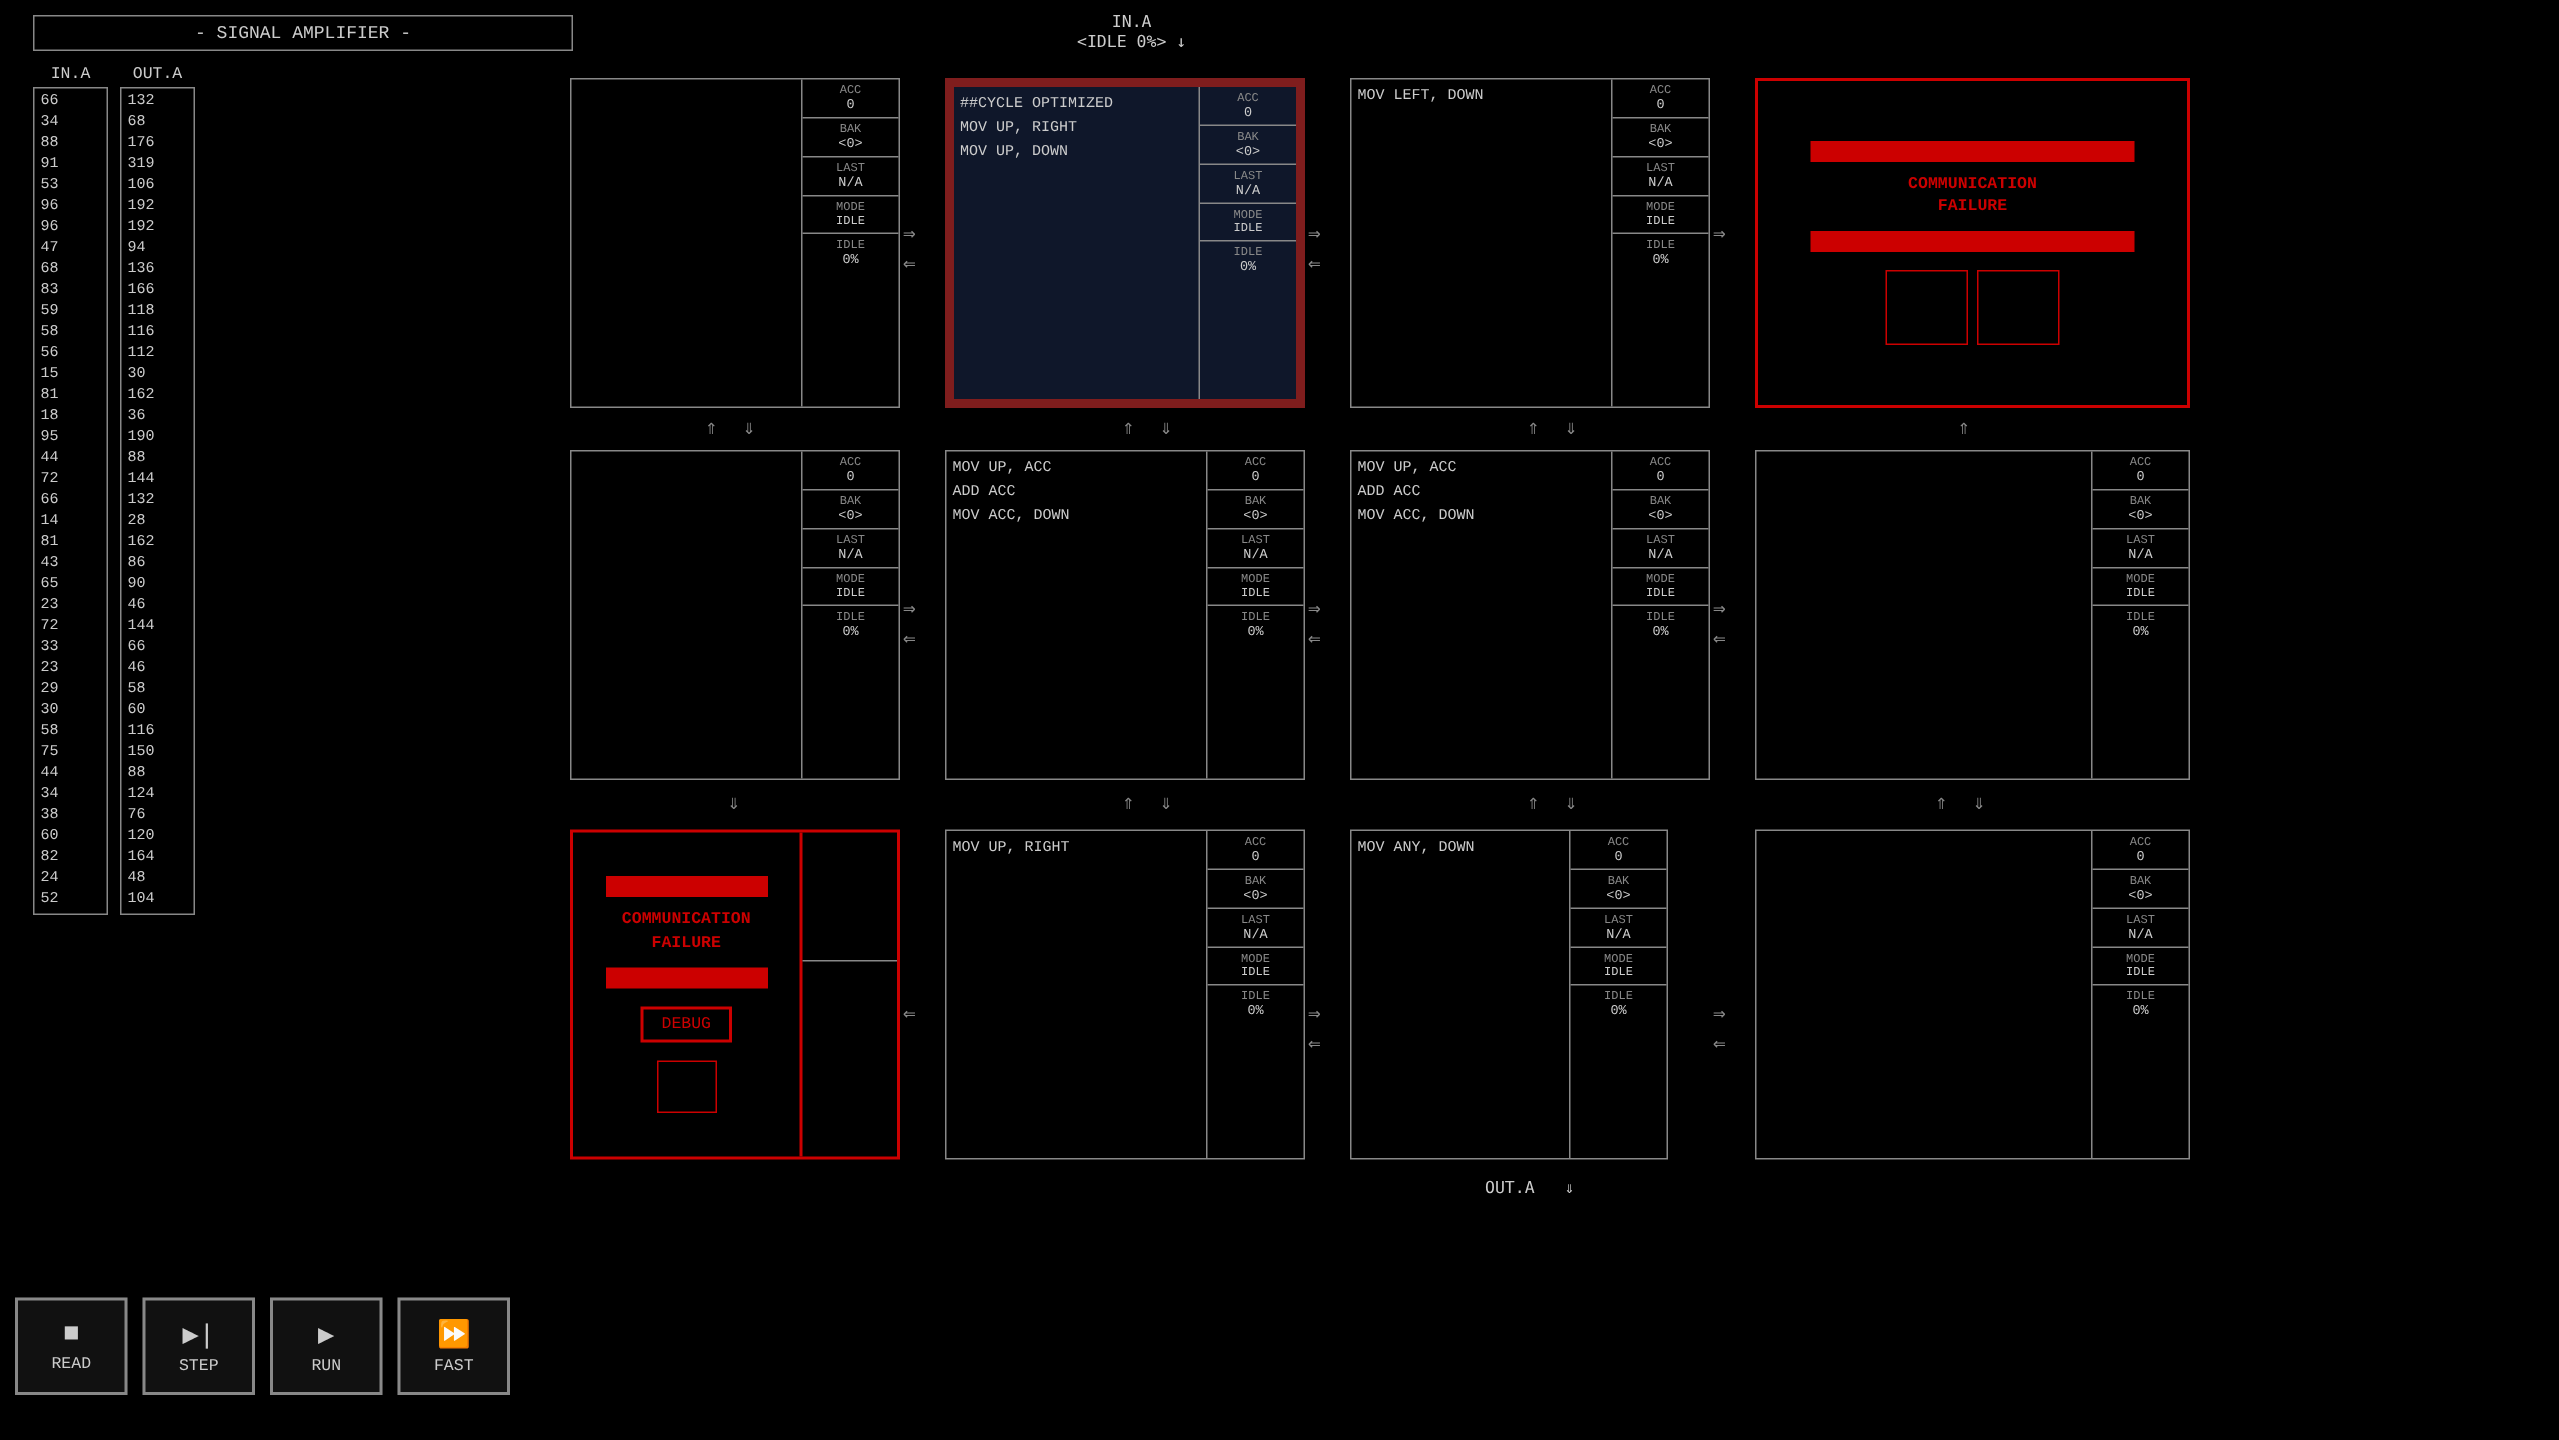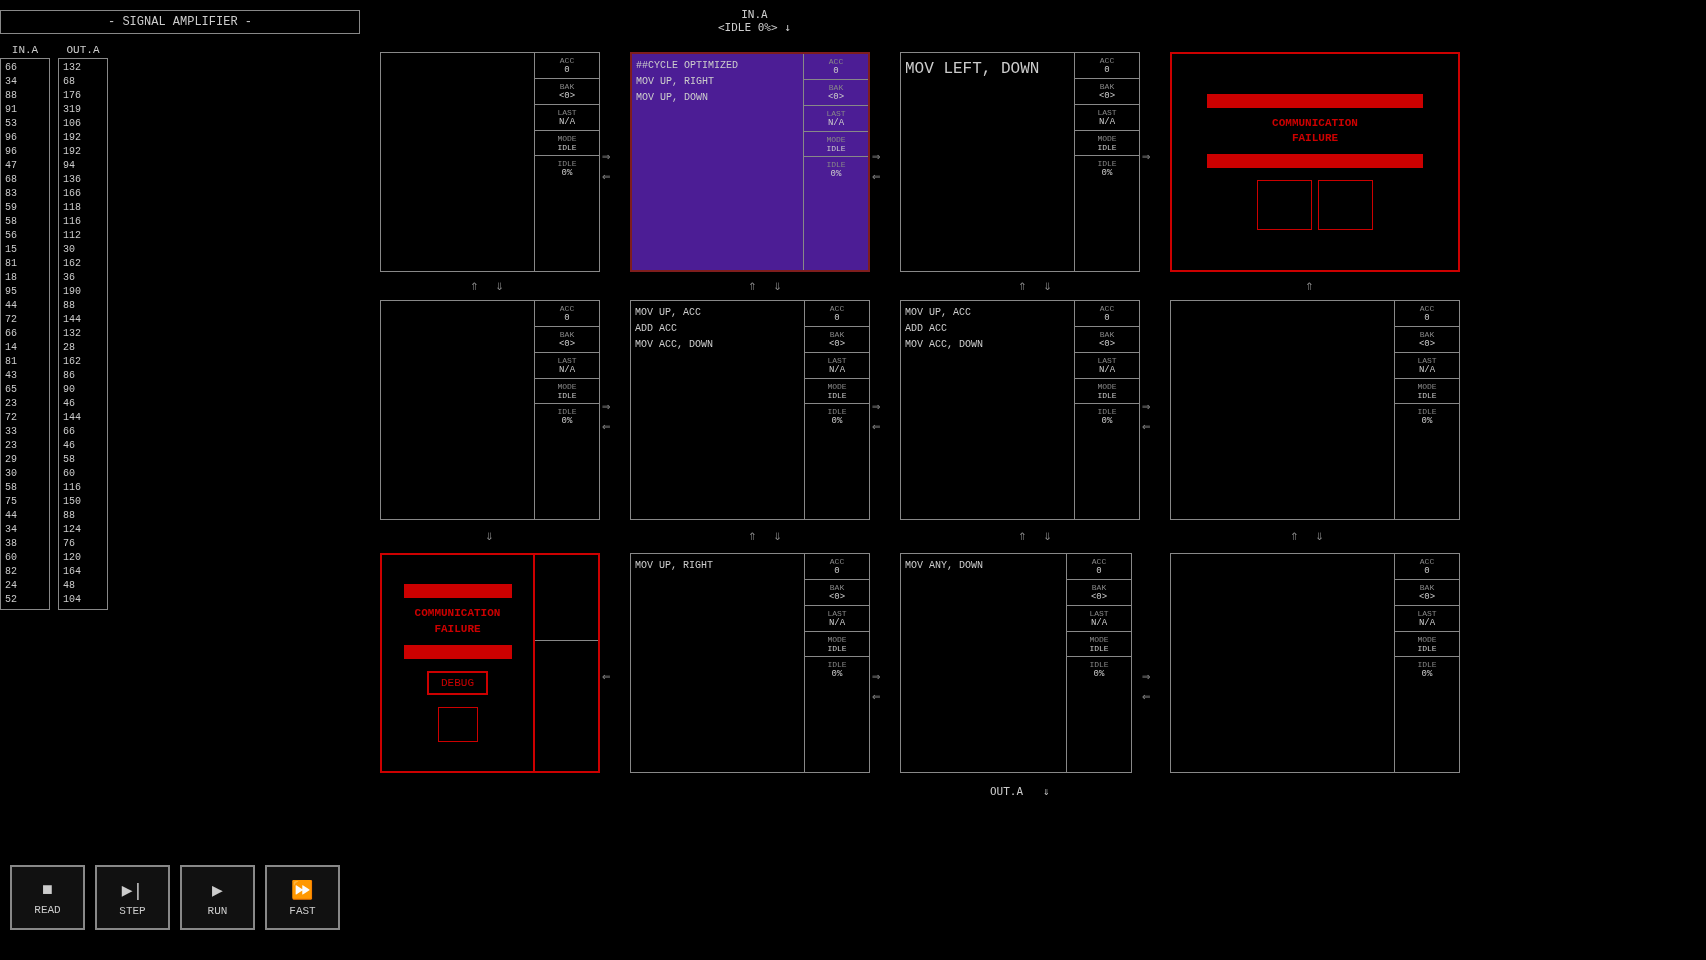--- a/index.html
+++ b/index.html
@@ -10,21 +10,21 @@
       font-size: 11px;
       width: 1706px;
       height: 960px;
       overflow: hidden;
       position: relative;
     }
 
     
     .left-panel {
       position: absolute;
-      left: 0;
+      left: 22px;
       top: 10px;
       width: 360px;
     }
 
     .title-box {
       border: 1px solid #888;
       padding: 4px 8px;
       text-align: center;
       color: #ccc;
       font-size: 12px;
@@ -265,21 +265,21 @@
             <div style="color:#888;font-size:8px;">IDLE</div>
             <div>0%</div>
           </div>
       </div>
     </div>
   </div>
 
   <div style="position:absolute; left:232px; top:148px; color:#888; font-size:14px;">⇒</div>
   <div style="position:absolute; left:232px; top:168px; color:#888; font-size:14px;">⇐</div>
 
-  <div style="position:absolute; left:260px; top:52px; width:240px; height:220px; border:2px solid #7f1d1d; background:#4c1d95;">
+  <div style="position:absolute; left:260px; top:52px; width:240px; height:220px; border:6px solid #7f1d1d; background:#0f172a;">
     <div style="display:flex; width:100%; height:100%;">
       <div style="flex:1; padding:4px; font-size:10px; color:#ccc; line-height:1.6; white-space:pre;">##CYCLE OPTIMIZED
 MOV UP, RIGHT
 MOV UP, DOWN</div>
       <div style="width:65px; border-left:1px solid #888; display:flex; flex-direction:column; font-size:9px; color:#ccc;">
         <div style="border-bottom:1px solid #888; padding:3px 4px; text-align:center;">
             <div style="color:#888;font-size:8px;">ACC</div>
             <div>0</div>
           </div>
         <div style="border-bottom:1px solid #888; padding:3px 4px; text-align:center;">
@@ -300,21 +300,21 @@
           </div>
       </div>
     </div>
   </div>
 
   <div style="position:absolute; left:502px; top:148px; color:#888; font-size:14px;">⇒</div>
   <div style="position:absolute; left:502px; top:168px; color:#888; font-size:14px;">⇐</div>
 
   <div style="position:absolute; left:530px; top:52px; width:240px; height:220px; border:1px solid #888; background:#000;">
     <div style="display:flex; width:100%; height:100%;">
-      <div style="flex:1; padding:4px; font-size:16px; color:#ccc; line-height:1.6;">MOV LEFT, DOWN</div>
+      <div style="flex:1; padding:4px; font-size:10px; color:#ccc; line-height:1.6;">MOV LEFT, DOWN</div>
       <div style="width:65px; border-left:1px solid #888; display:flex; flex-direction:column; font-size:9px; color:#ccc;">
         <div style="border-bottom:1px solid #888; padding:3px 4px; text-align:center;">
             <div style="color:#888;font-size:8px;">ACC</div>
             <div>0</div>
           </div>
         <div style="border-bottom:1px solid #888; padding:3px 4px; text-align:center;">
             <div style="color:#888;font-size:8px;">BAK</div>
             <div>&lt;0&gt;</div>
           </div>
         <div style="border-bottom:1px solid #888; padding:3px 4px; text-align:center;">
@@ -534,21 +534,21 @@
             <div style="color:#888;font-size:8px;">IDLE</div>
             <div>0%</div>
           </div>
       </div>
     </div>
   </div>
 
   <div style="position:absolute; left:502px; top:668px; color:#888; font-size:14px;">⇒</div>
   <div style="position:absolute; left:502px; top:688px; color:#888; font-size:14px;">⇐</div>
 
-  <div style="position:absolute; left:530px; top:553px; width:232px; height:220px; border:1px solid #888; background:#000;">
+  <div style="position:absolute; left:530px; top:553px; width:212px; height:220px; border:1px solid #888; background:#000;">
     <div style="display:flex; width:100%; height:100%;">
       <div style="flex:1; padding:4px; font-size:10px; color:#ccc; line-height:1.6;">MOV ANY, DOWN</div>
       <div style="width:65px; border-left:1px solid #888; display:flex; flex-direction:column; font-size:9px; color:#ccc;">
         <div style="border-bottom:1px solid #888; padding:3px 4px; text-align:center;">
             <div style="color:#888;font-size:8px;">ACC</div>
             <div>0</div>
           </div>
         <div style="border-bottom:1px solid #888; padding:3px 4px; text-align:center;">
             <div style="color:#888;font-size:8px;">BAK</div>
             <div>&lt;0&gt;</div>

